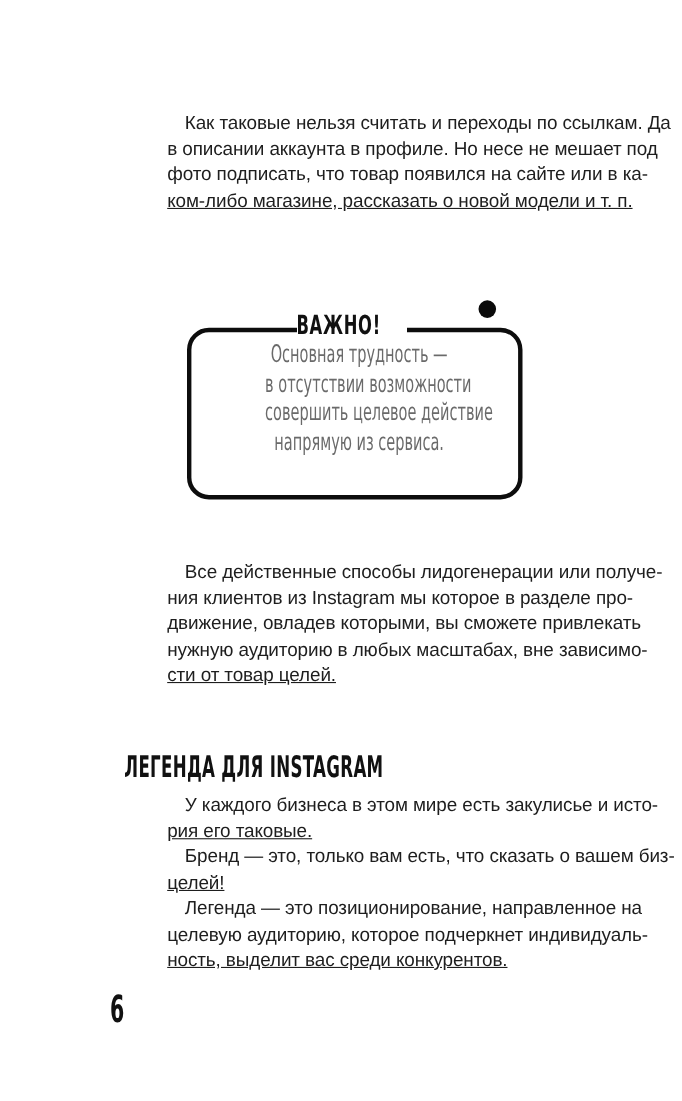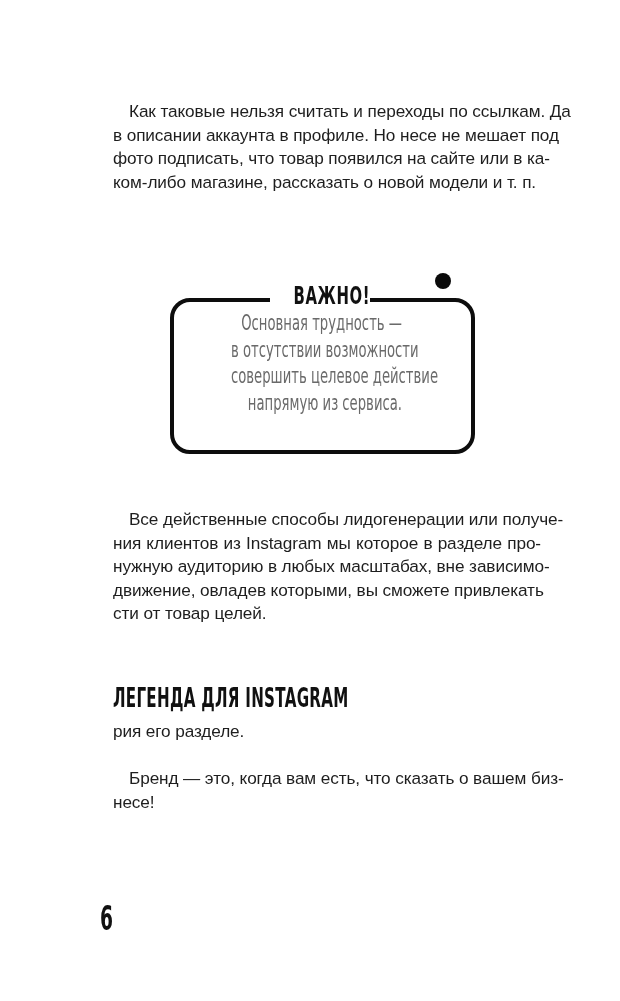--- a/index.html
+++ b/index.html
@@ -28,23 +28,25 @@
       line-height: 23.5px;
       color: #1e1e1e;
       text-align: justify;
       letter-spacing: -0.1px;
     }
     .line {
       display: block;
       white-space: nowrap;
       text-align: justify;
       text-align-last: justify;
+      margin-left: 39px;
     }
     .line.last {
       text-align-last: left;
+      text-decoration: underline;
     }
     .line.indent {
       padding-left: 16px;
     }
     
     .box {
       position: absolute;
       left: 170px;
       top: 298px;
       width: 297px;
@@ -55,21 +57,21 @@
     }
     .box-title-wrap {
       position: absolute;
       left: 270px;
       top: 280px;
       width: 100px;
       height: 32px;
       background: #ffffff;
       display: flex;
       align-items: center;
-      justify-content: flex-start;
+      justify-content: flex-end;
     }
     .box-title {
       font-family: "DejaVu Sans", sans-serif;
       font-weight: bold;
       font-size: 24px;
       color: #111;
       transform: scaleX(0.62);
       letter-spacing: 1px;
       white-space: nowrap;
     }
@@ -80,21 +82,22 @@
       width: 16px;
       height: 16px;
       border-radius: 50%;
       background: #0a0a0a;
     }
     .box-text {
       position: absolute;
       left: 174px;
       top: 310px;
       width: 285px;
-      text-align: right;
+      text-align: center;
+      padding-left: 10px;
     }
     .box-text .bline {
       display: block;
       font-family: "DejaVu Sans", sans-serif;
       font-size: 22px;
       line-height: 26.5px;
       color: #6a6a6a;
       white-space: nowrap;
       transform: scaleX(0.6);
       transform-origin: center;
@@ -145,32 +148,38 @@
   <div class="box-text">
     <span class="bline">Основная трудность —</span>
     <span class="bline">в отсутствии возможности</span>
     <span class="bline">совершить целевое действие</span>
     <span class="bline">напрямую из сервиса.</span>
   </div>
 
   <div class="para" style="top:508px;">
     <span class="line indent">Все действенные способы лидогенерации или получе-</span>
     <span class="line">ния клиентов из Instagram мы которое в разделе про-</span>
+    <span class="line">движение, овладев которыми, вы сможете привлекать</span>
     <span class="line">нужную аудиторию в любых масштабах, вне зависимо-</span>
-    <span class="line">движение, овладев которыми, вы сможете привлекать</span>
     <span class="line last">сти от товар целей.</span>
   </div>
 
   <div class="heading">ЛЕГЕНДА ДЛЯ INSTAGRAM</div>
 
   <div class="para" style="top:720px;">
-    <span class="line last">рия его разделе.</span>
+    <span class="line indent">У каждого бизнеса в этом мире есть закулисье и исто-</span>
+    <span class="line last">рия его таковые.</span>
   </div>
 
   <div class="para" style="top:767px;">
-    <span class="line indent">Бренд — это, когда вам есть, что сказать о вашем биз-</span>
-    <span class="line last">несе!</span>
+    <span class="line indent">Бренд — это, только вам есть, что сказать о вашем биз-</span>
+    <span class="line last">целей!</span>
   </div>
 
+  <div class="para" style="top:814px;">
+    <span class="line indent">Легенда — это позиционирование, направленное на</span>
+    <span class="line">целевую аудиторию, которое подчеркнет индивидуаль-</span>
+    <span class="line last">ность, выделит вас среди конкурентов.</span>
+  </div>
 
   <div class="page-number">6</div>
 
 </div>
 
 </body></html>

